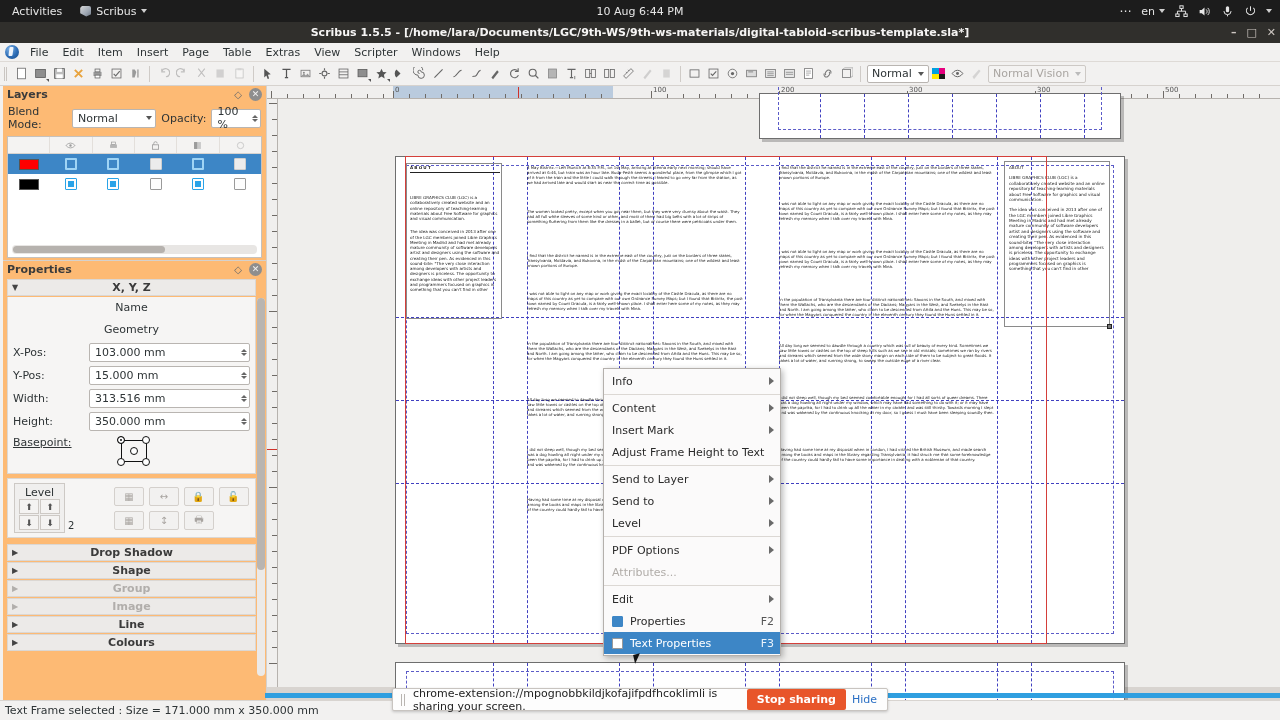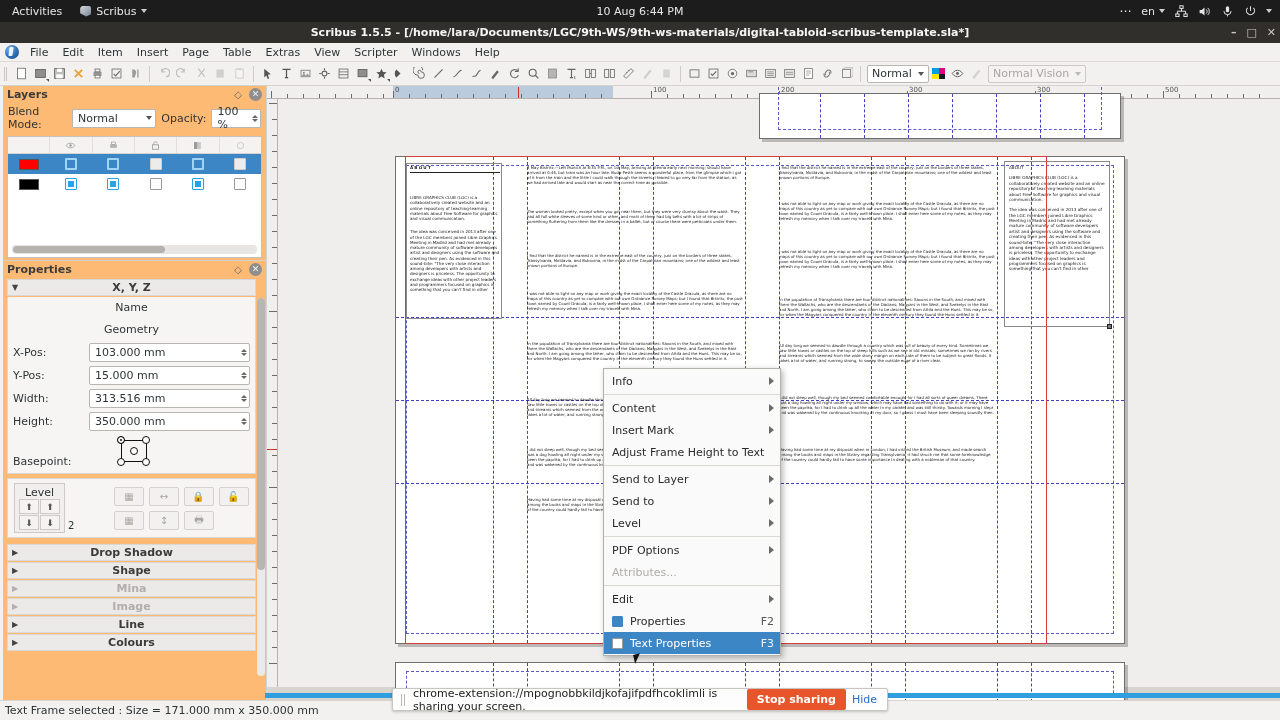--- a/index.html
+++ b/index.html
@@ -140,21 +140,21 @@
   .section-hdr .tri { width: 14px; text-align:center; font-size: 8px; color: #444; }
   .section-hdr .lb { flex: 1; text-align: center; padding-right: 14px; }
   .section-hdr.dis { color: #b1aeab; }
   .section-hdr.dis .tri { color: #b1aeab; }
   .panel-box { margin: 0 10px 0 4px; border: 1px solid #dbd7d3; border-top: none; background: #f6f5f4; padding: 3px 5px 5px 5px; }
   .center-label { text-align: center; font-size: 11px; padding: 1px 0 3px 0; }
   .name-field { height: 19px; border: 1px solid #b9b5b1; background: #fff; border-radius: 2px; display:flex; align-items:center; padding: 0 5px; }
   .geo-row { display: flex; align-items: center; margin-top: 4px; }
   .geo-row label { width: 76px; font-size: 11px; }
   .geo-row .spin { flex: 1; }
-  .basepoint-row { display:flex; align-items:flex-end; margin-top: 5px; }
+  .basepoint-row { display:flex; align-items:flex-start; margin-top: 5px; text-decoration: underline; }
   .bp { width: 36px; height: 32px; position: relative; margin-left: 28px; }
   .bp .dot { position: absolute; width: 8px; height: 8px; border: 1.6px solid #111; border-radius: 50%; background: #fff; }
   .bp .dot.c { background:#fff; }
   .bp .dot.active { background: #111; box-shadow: inset 0 0 0 2px #fff, inset 0 0 0 4px #111; }
   .bp .ln { position:absolute; background:#111; }
   .level-box { margin: 4px 10px 0 4px; border:1px solid #dbd7d3; background:#f6f5f4; display:flex; padding: 4px 6px; }
   .level-left { border:1px solid #cdc9c5; background:#f0efee; padding: 2px 4px; display:flex; flex-direction:column; align-items:center; }
   .level-left .lv-t { font-size: 11px; }
   .lv-grid { display:grid; grid-template-columns: 20px 20px; gap: 1px; }
   .lv-b { width:20px;height:15px; border:1px solid #cdc9c5; background:#f4f3f2; display:flex;align-items:center;justify-content:center; font-size:9px; color:#555; }
@@ -1011,21 +1011,21 @@
         <div class="section-hdr">
           <span class="tri">▶</span>
           <span class="lb">Drop Shadow</span>
         </div>
         <div class="section-hdr">
           <span class="tri">▶</span>
           <span class="lb">Shape</span>
         </div>
         <div class="section-hdr dis">
           <span class="tri">▶</span>
-          <span class="lb">Mina</span>
+          <span class="lb">Group</span>
         </div>
         <div class="section-hdr dis">
           <span class="tri">▶</span>
           <span class="lb">Image</span>
         </div>
         <div class="section-hdr">
           <span class="tri">▶</span>
           <span class="lb">Line</span>
         </div>
         <div class="section-hdr">

